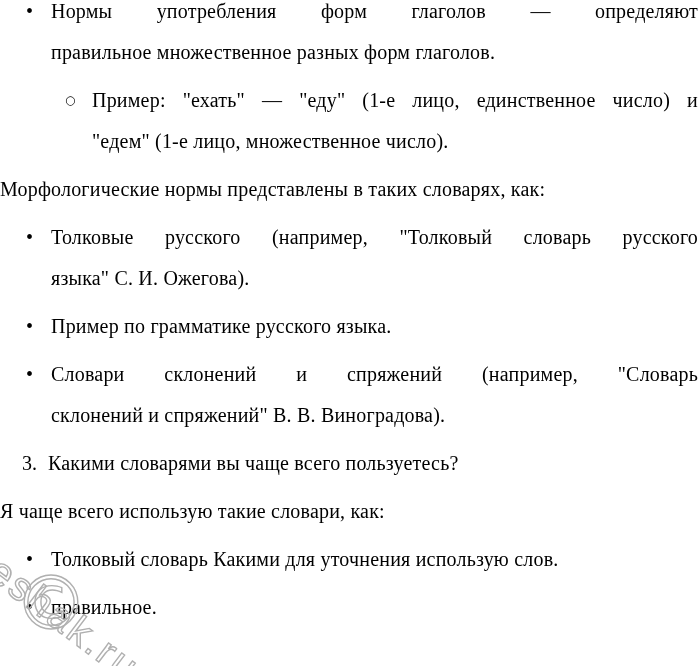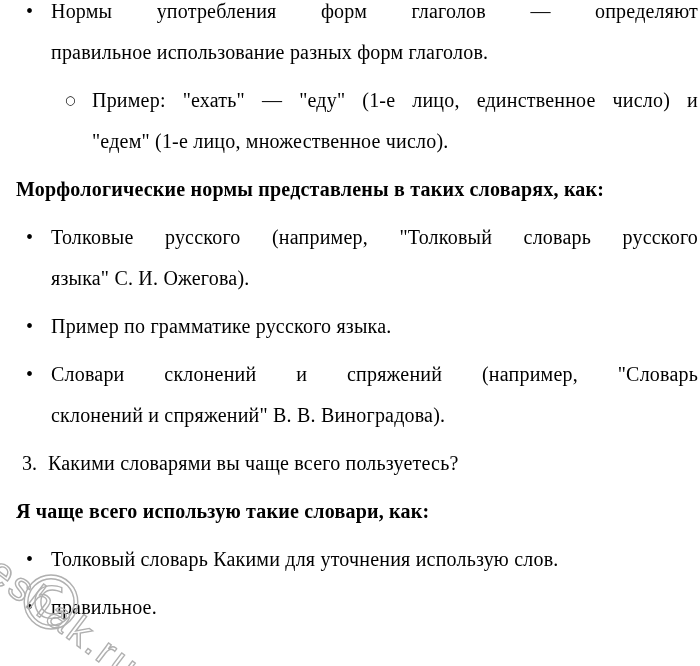--- a/index.html
+++ b/index.html
@@ -15,21 +15,21 @@
     position: absolute;
     left: 0; top: -9px;
     width: 698px;
     z-index: 1;
   }
   .block { position: relative; }
   .block + .block { margin-top: 7px; }
   .block.bullet1  { padding-left: 51px; }
   .block.bullet2  { padding-left: 92px; }
   .block.numbered { padding-left: 48px; }
-  .block.paragraph { padding-left: 16px; font-weight: bold; }
+  .block.paragraph { padding-left: 0; }
   .marker {
     position: absolute;
     top: 0;
     line-height: 41px;
     font-size: 20px;
   }
   .bullet1 .marker  { left: 26px; }
   .bullet2 .marker  { left: 65px; font-family: "DejaVu Sans", sans-serif; font-size: 12px; }
   .numbered .marker { left: 22px; }
   .line {
@@ -69,21 +69,21 @@
     pointer-events: none;
   }
 </style>
 </head>
 <body>
 
 <div id="doc">
     <div class="block bullet1">
       <span class="marker">•</span>
       <div class="line justify"><span class="seg b">Нормы употребления форм глаголов</span><span class="seg"> — определяют</span></div>
-      <div class="line plain"><span class="seg">правильное использование разных форм глаголов.</span></div>
+      <div class="line plain"><span class="seg">правильное множественное разных форм глаголов.</span></div>
     </div>
     <div class="block bullet2">
       <span class="marker">○</span>
       <div class="line justify"><span class="seg">Пример: "ехать" — "еду" (1-е лицо, единственное число) и</span></div>
       <div class="line plain"><span class="seg">"едем" (1-е лицо, множественное число).</span></div>
     </div>
     <div class="block paragraph">
       <div class="line plain"><span class="seg">Морфологические нормы представлены в таких словарях, как:</span></div>
     </div>
     <div class="block bullet1">

